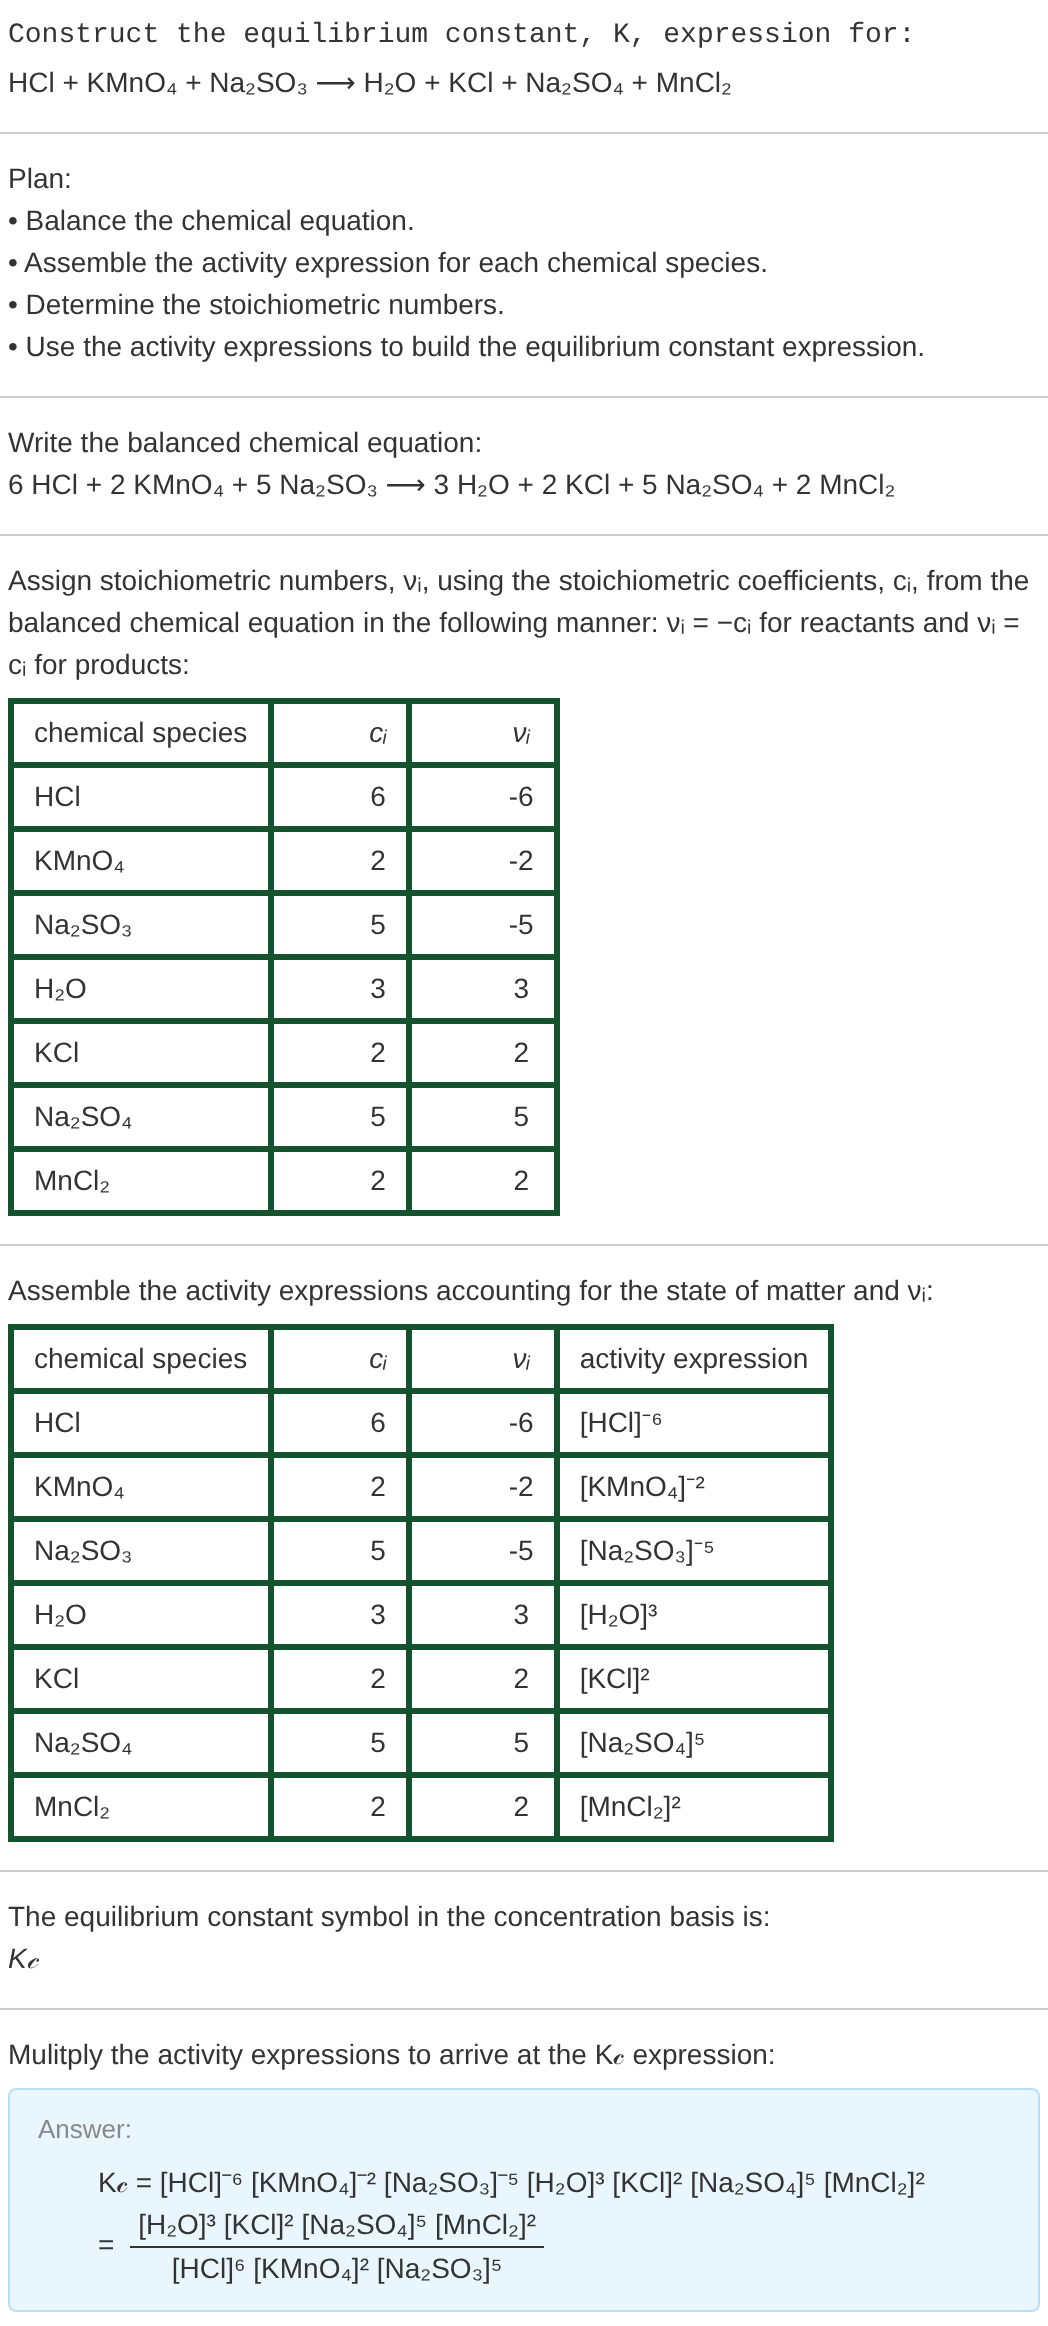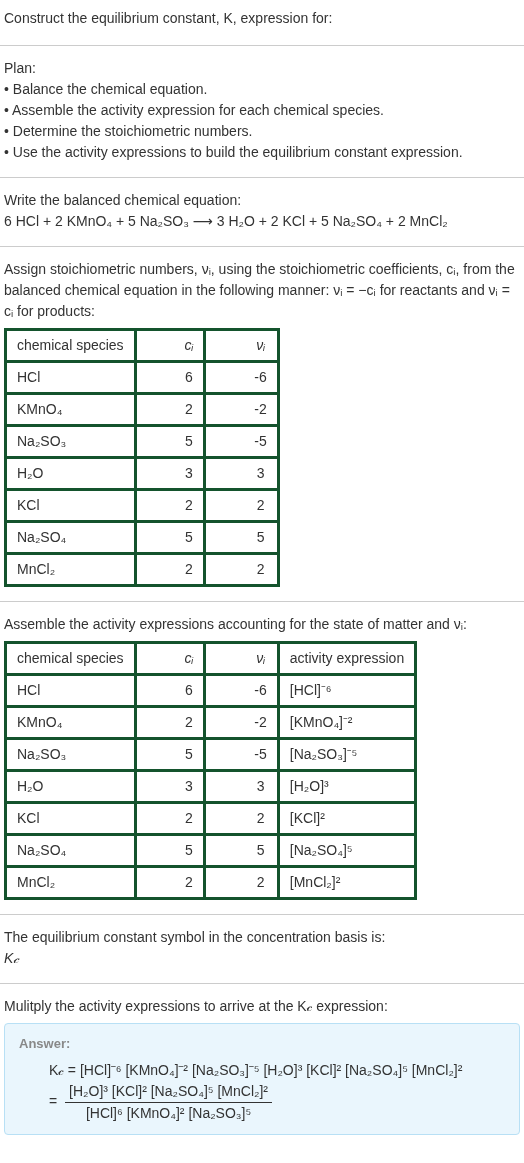--- a/index.html
+++ b/index.html
@@ -18,20 +18,21 @@
     .section {
       padding: 8px 4px;
     }
     .section-with-border {
       border-bottom: 1px solid #ccc;
       padding-bottom: 14px;
       margin-bottom: 4px;
     }
     .heading-line {
       margin-bottom: 2px;
+      font-family: Liberation Mono, monospace;
     }
     .plan-item {
       margin-left: 0;
     }
     .italic {
       font-style: italic;
     }
     table {
       border-collapse: collapse;
       margin-top: 6px;
@@ -53,21 +54,20 @@
       background: #eaf6fd;
       border: 1px solid #b8e0f5;
       border-radius: 4px;
       padding: 10px 14px;
       margin-top: 6px;
     }
     .answer-label {
       color: #888;
       font-size: 13px;
       margin-bottom: 6px;
-      font-weight: bold;
     }
     .formula-block {
       margin-left: 30px;
       font-size: 14px;
     }
     .frac {
       display: inline-block;
       text-align: center;
       vertical-align: middle;
       margin: 0 4px;
@@ -83,20 +83,21 @@
       padding: 0 4px;
     }
   </style>
 </head>
 <body>
 
 <div class="section section-with-border">
   <div class="heading-line">
     <span>Construct the equilibrium constant, K, expression for:</span>
   </div>
+  <div>HCl + KMnO₄ + Na₂SO₃ ⟶ H₂O + KCl + Na₂SO₄ + MnCl₂</div>
 </div>
 
 <div class="section section-with-border">
   <div>Plan:</div>
   <div class="plan-item">• Balance the chemical equation.</div>
   <div class="plan-item">• Assemble the activity expression for each chemical species.</div>
   <div class="plan-item">• Determine the stoichiometric numbers.</div>
   <div class="plan-item">• Use the activity expressions to build the equilibrium constant expression.</div>
 </div>
 

